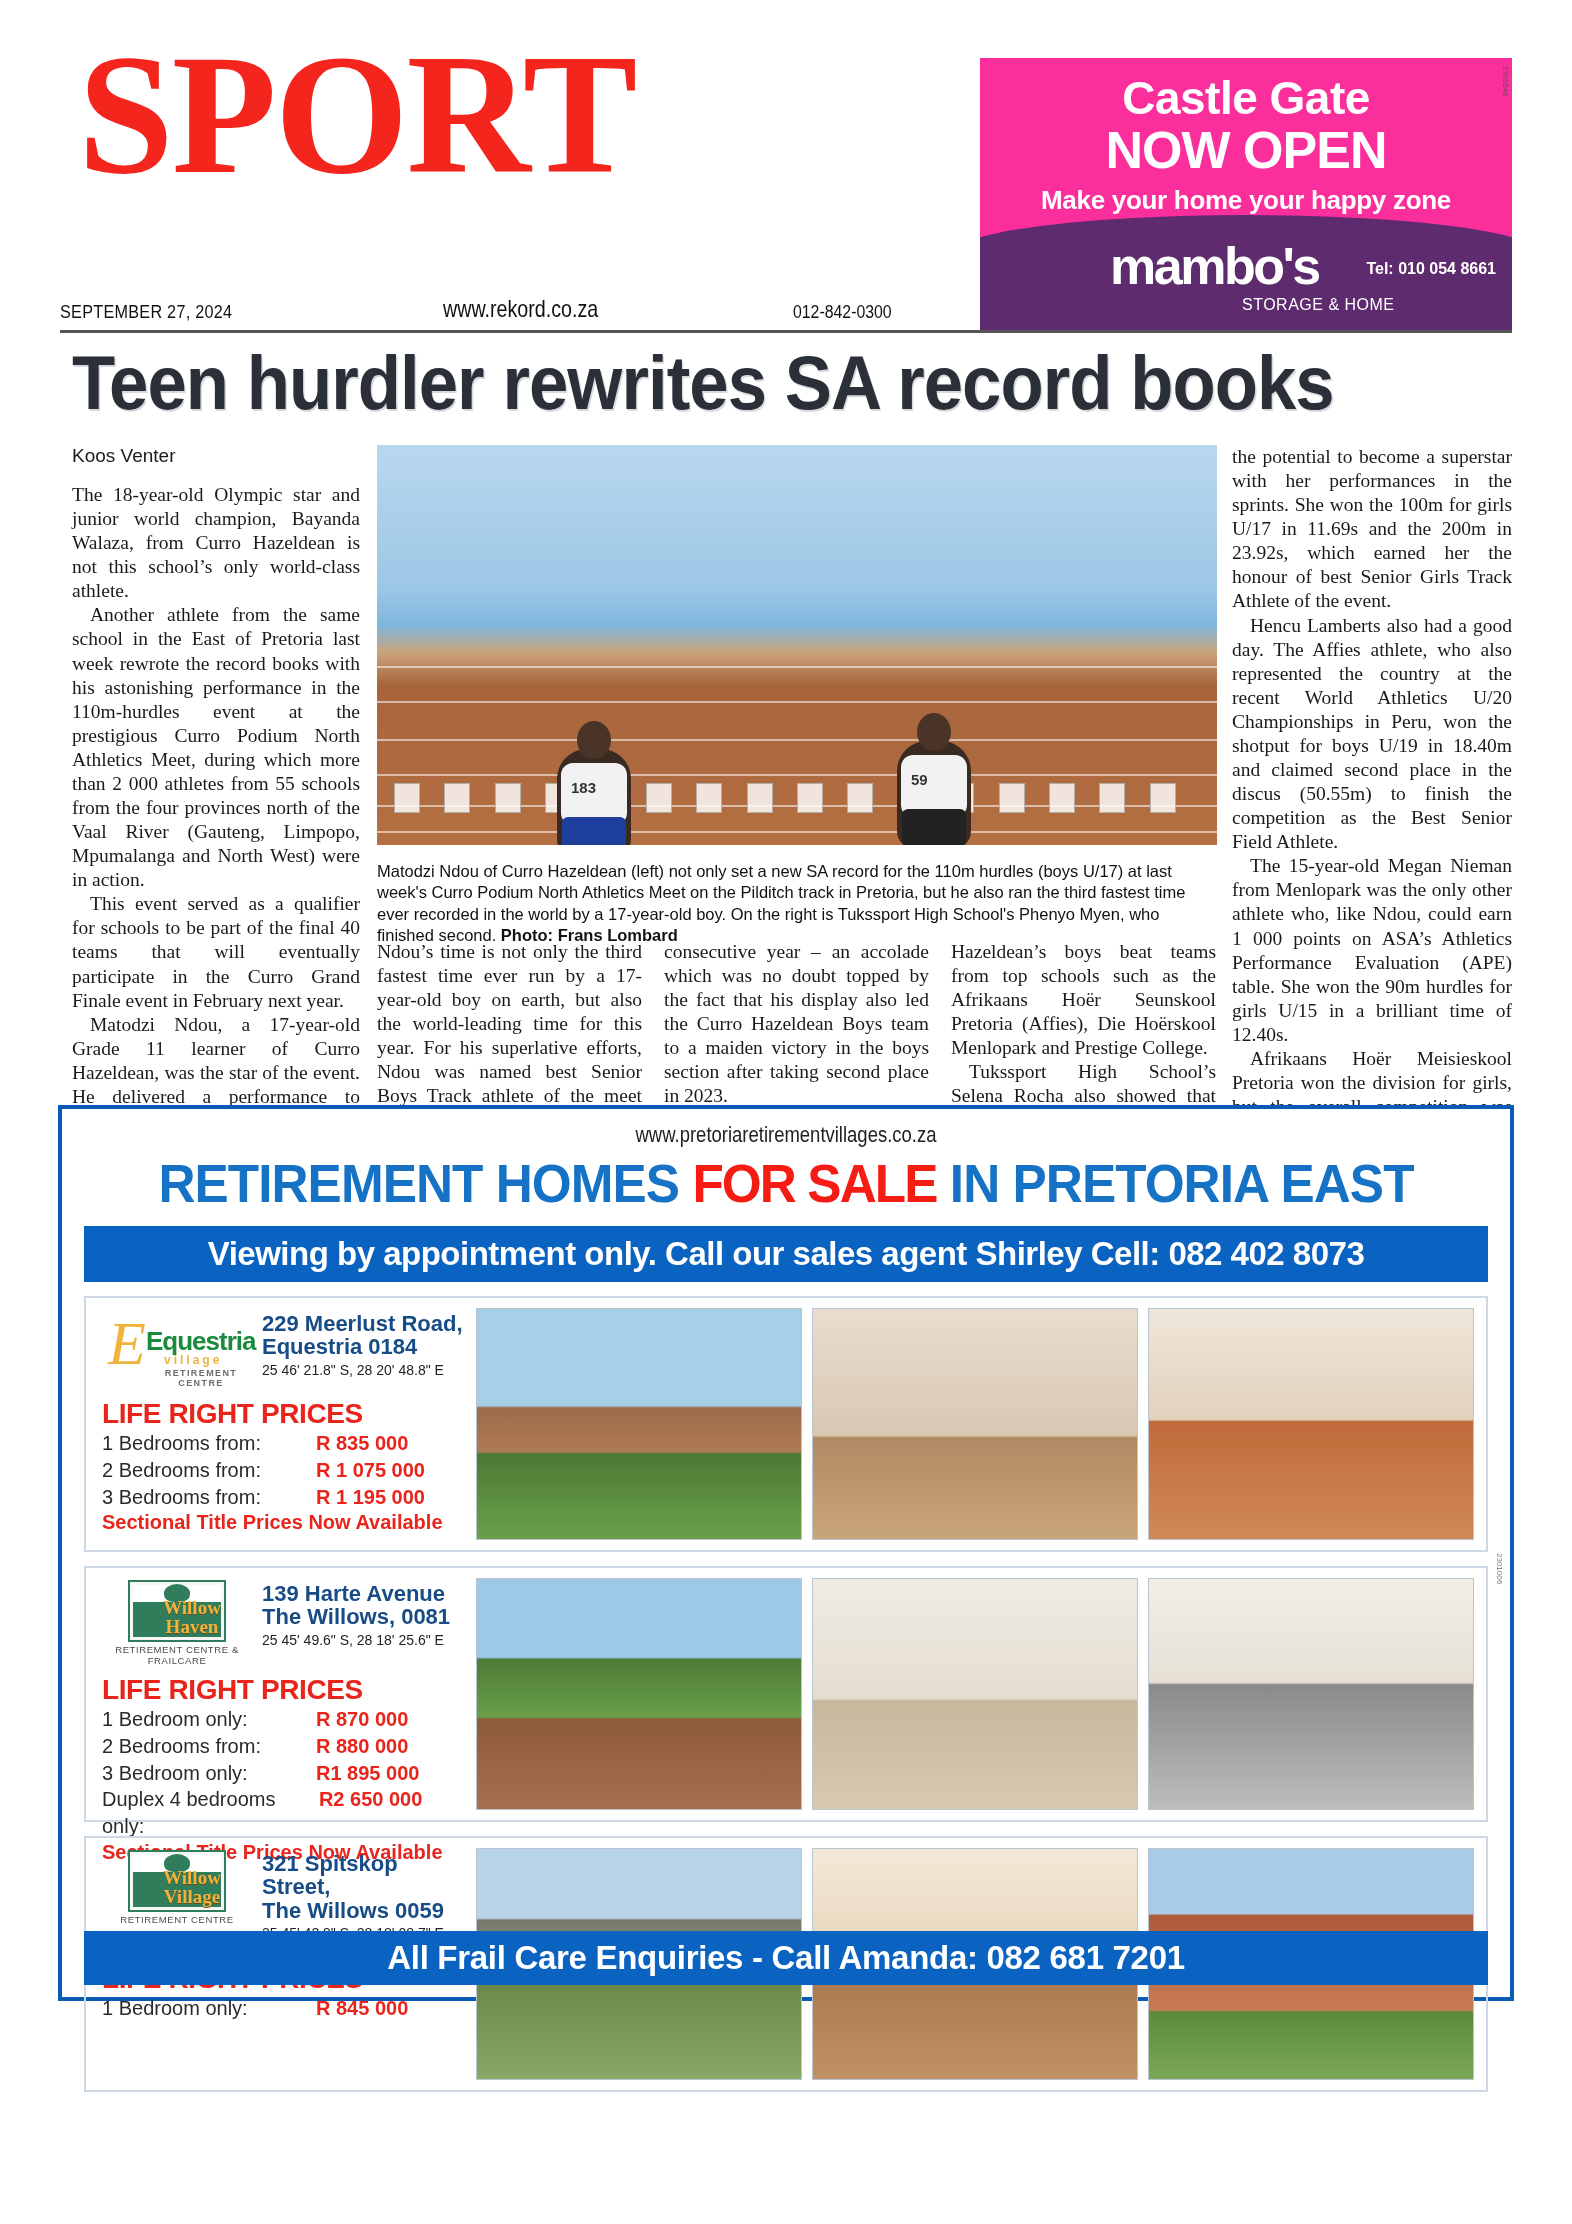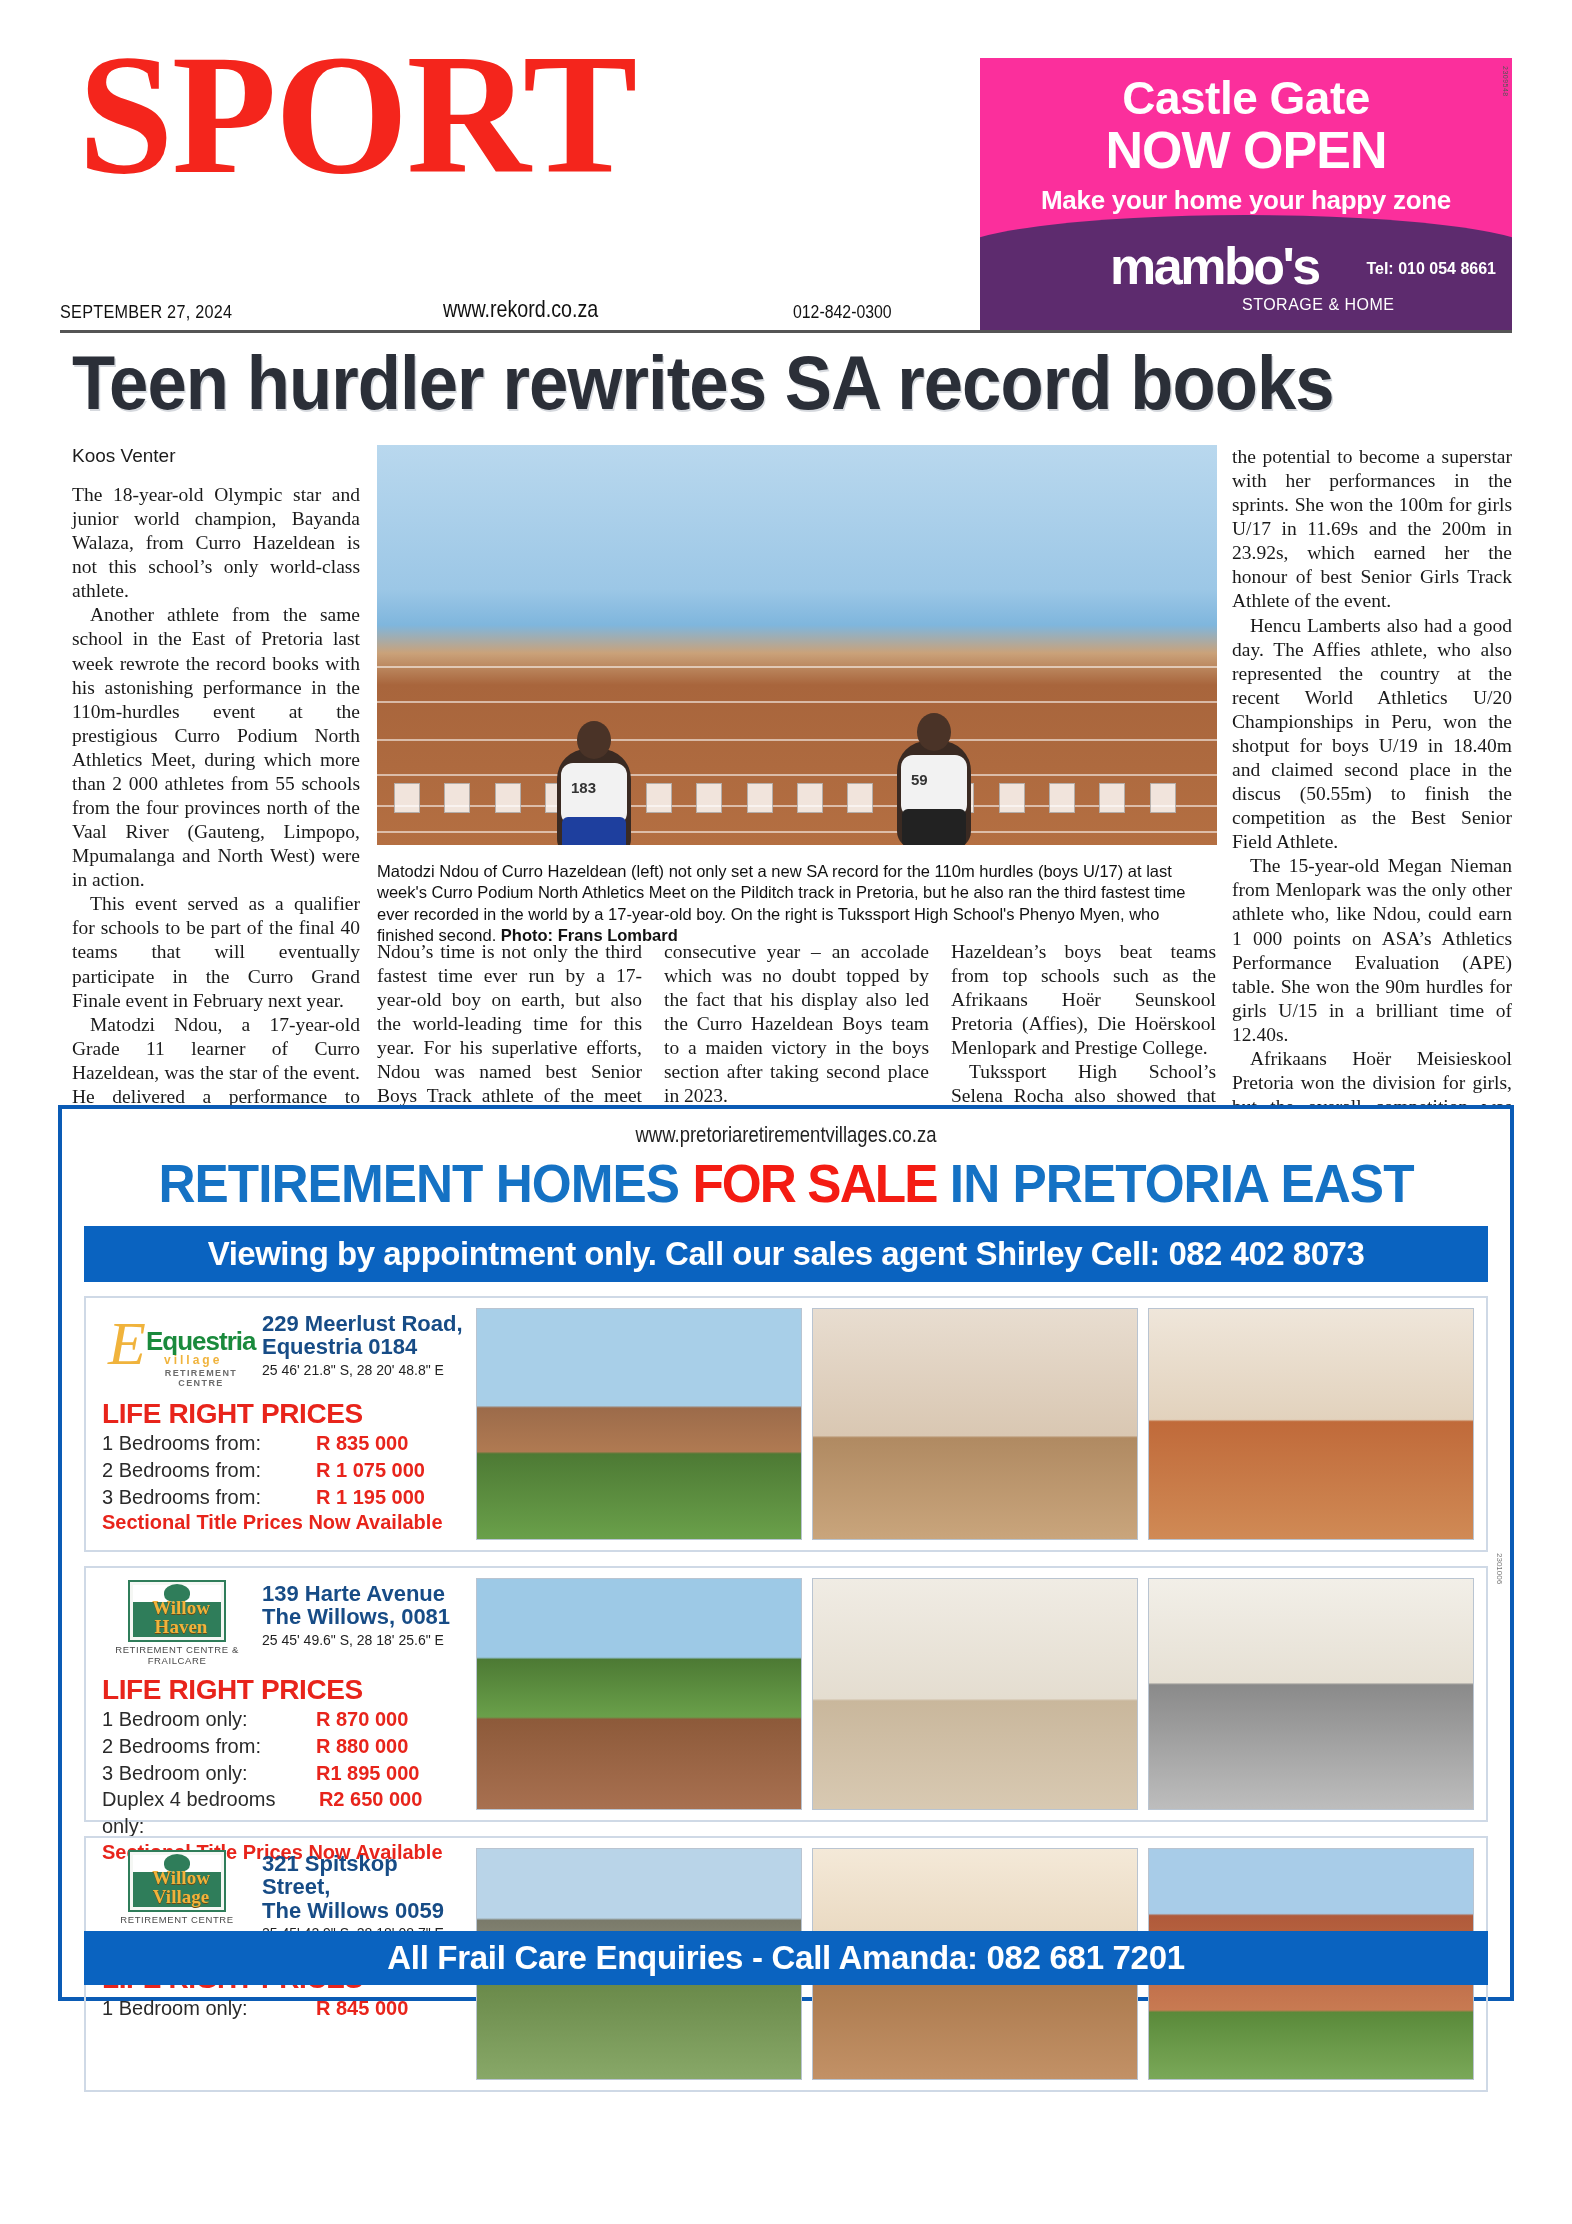--- a/index.html
+++ b/index.html
@@ -250,21 +250,21 @@
   .wh-inner {
     position: absolute; inset: 3px;
     background: linear-gradient(#ffffff 0%, #ffffff 32%, #2f7d5a 33%, #2f7d5a 100%);
   }
   .wh-bird {
     position: absolute; left: 50%; top: 2px; margin-left: -13px;
     width: 26px; height: 18px; background: #2f7d5a;
     border-radius: 50% 50% 40% 40%;
   }
   .wh-name {
-    position: absolute; left: 4px; top: 16px; width: 100%;
+    position: absolute; left: 15px; top: 16px; width: 100%;
     text-align: center; font-family: "Liberation Serif", serif;
     font-weight: bold; font-size: 19px; color: #f0b33c; line-height: 1.02;
     text-shadow: 0 1px 0 #6b4a12;
   }
   .wh-cap {
     position: absolute; left: 0; top: 64px; width: 100%;
     text-align: center; font-size: 9.5px; color: #4a4a4a; letter-spacing: 0.6px;
   }
 </style>
 </head>

